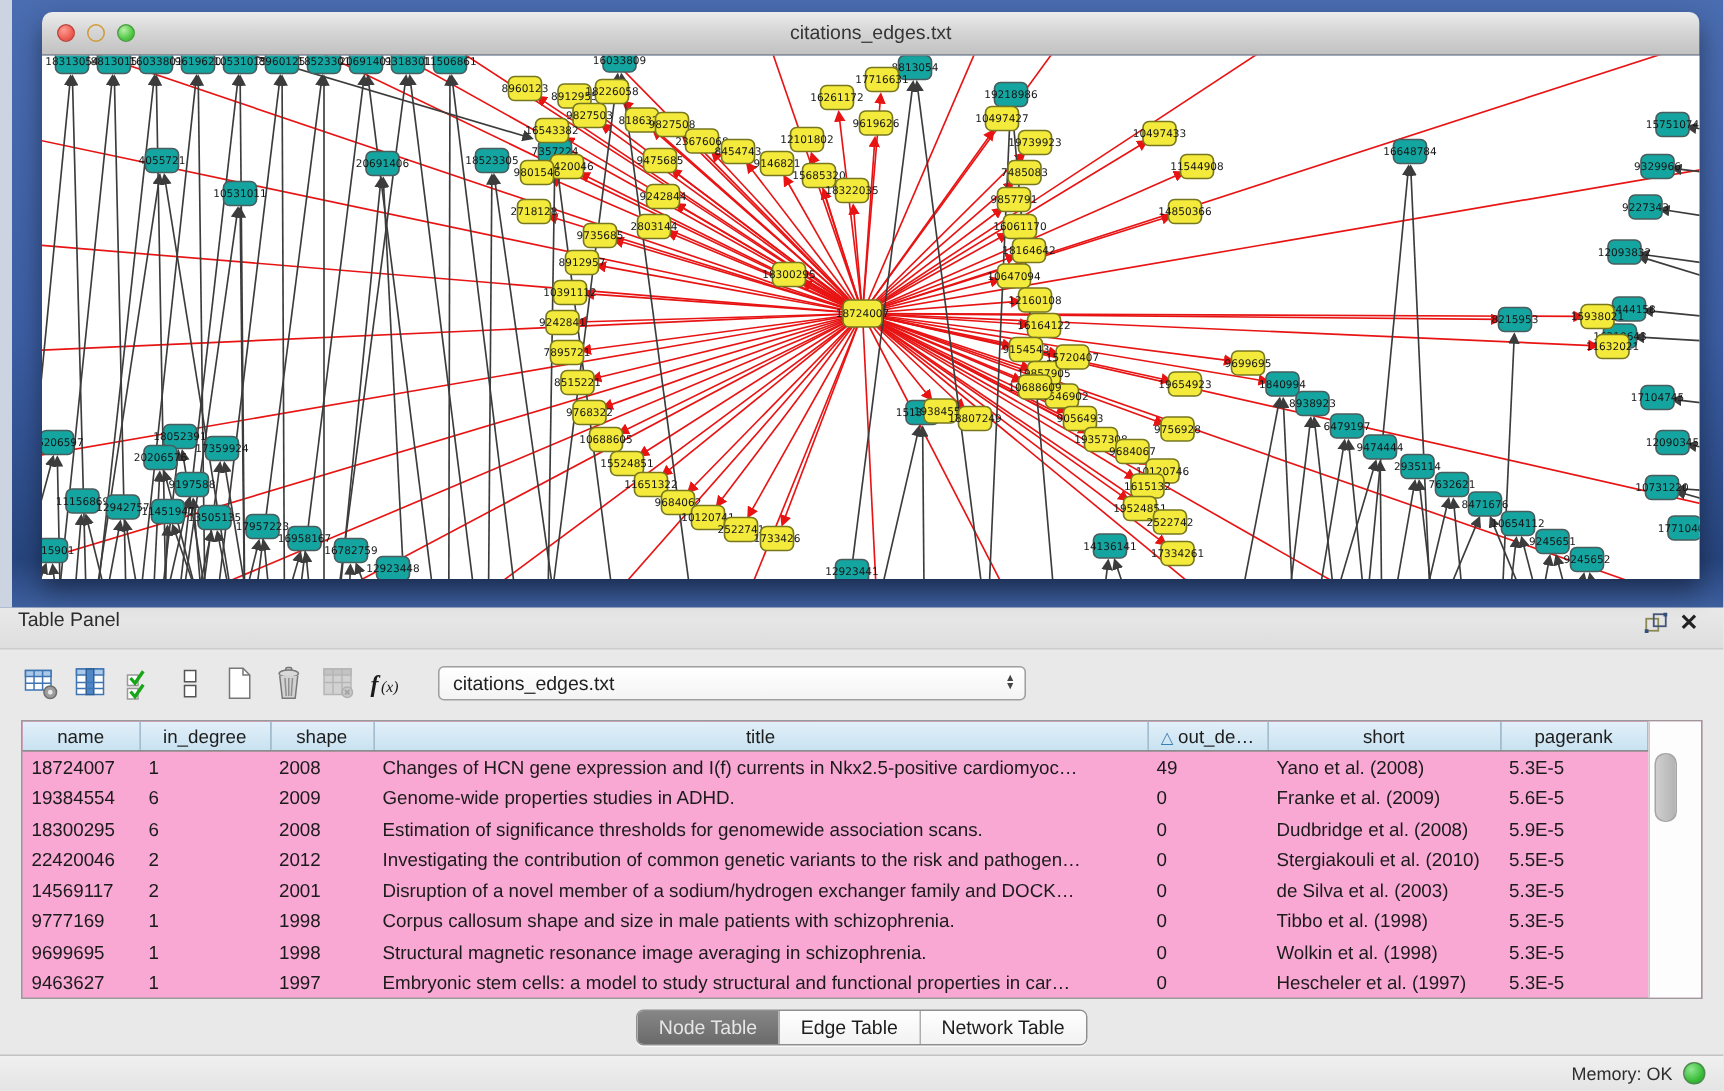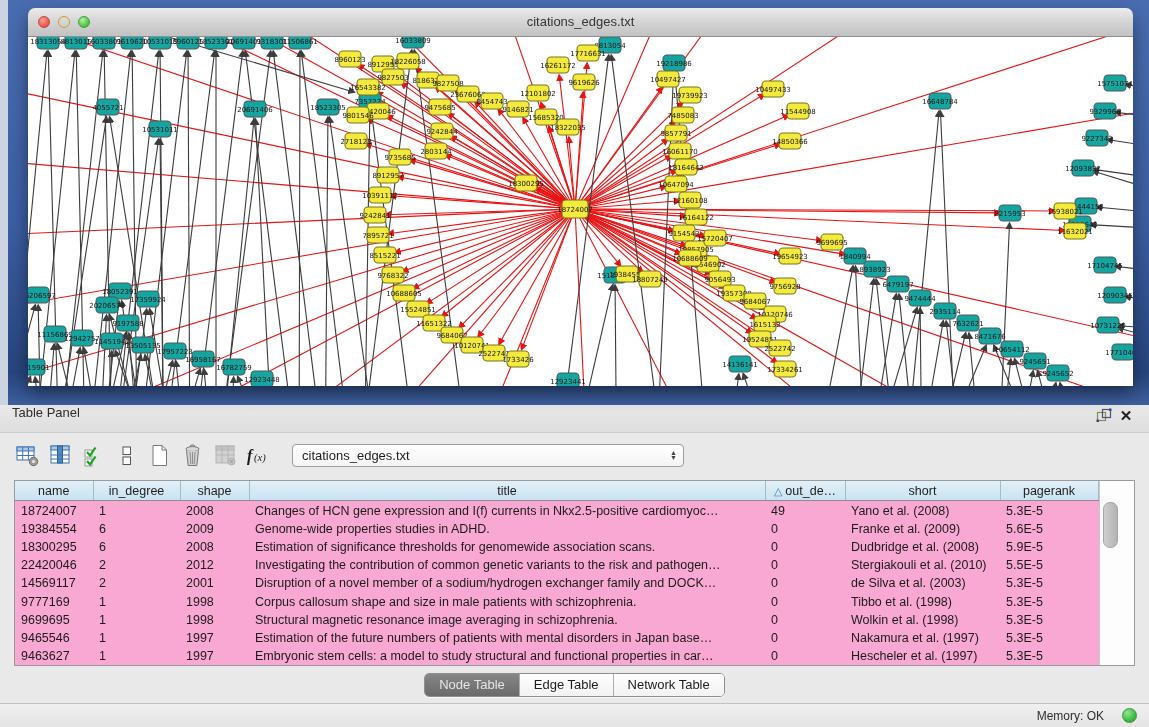--- a/index.html
+++ b/index.html
@@ -47,21 +47,21 @@
   .vscroll{flex:1;border-left:1px solid #c9c9c9;position:relative;background:#fdfdfd;}
   .vthumb{position:absolute;top:21px;left:3px;width:13px;height:44px;border-radius:7px;background:linear-gradient(90deg,#cfcfcf,#b3b3b3);border:1px solid #a5a5a5;}
 
   .tabs-row{height:38px;flex:none;display:flex;align-items:center;justify-content:center;}
   .segmented{display:inline-flex;border:1px solid #8f8f8f;border-radius:5px;overflow:hidden;background:#fbfbfb;box-shadow:0 1px 0 rgba(255,255,255,.7);}
   .segment{padding:3px 14px 4px 14px;font-size:13px;color:#1c1c1c;border-left:1px solid #adadad;background:linear-gradient(#ffffff,#f2f2f2);}
   .segment:first-child{border-left:none;}
   .segment.selected{background:linear-gradient(#868686,#6a6a6a);color:#e6e6e6;}
 
   
-  .statusbar{height:24px;flex:none;border-top:1px solid #c2c2c2;background:linear-gradient(#f0f0f0,#e4e4e4);display:flex;align-items:center;justify-content:flex-end;gap:18px;padding-right:12px;box-sizing:border-box;}
+  .statusbar{height:24px;flex:none;border-top:1px solid #c2c2c2;background:linear-gradient(#f0f0f0,#e4e4e4);display:flex;align-items:center;justify-content:flex-end;gap:7px;padding-right:12px;box-sizing:border-box;}
   .mem-label{font-size:12px;color:#2e2e2e;}
   .mem-dot{width:13px;height:13px;border-radius:50%;background:radial-gradient(circle at 35% 30%,#8fe88f,#36bb36 65%,#2aa32a);border:1px solid #4d8a4d;}
 </style>
 </head>
 <body>
 
 <div class="screen">
 
   <div class="desktop">
     <div class="net-window">
@@ -976,29 +976,20 @@
             <tr>
               <td>9699695</td>
               <td>1</td>
               <td>1998</td>
               <td>Structural magnetic resonance image averaging in schizophrenia.</td>
               <td>0</td>
               <td>Wolkin et al. (1998)</td>
               <td>5.3E-5</td>
             </tr>
             <tr>
-              <td>9465546</td>
-              <td>1</td>
-              <td>1997</td>
-              <td>Estimation of the future numbers of patients with mental disorders in Japan base…</td>
-              <td>0</td>
-              <td>Nakamura et al. (1997)</td>
-              <td>5.3E-5</td>
-            </tr>
-            <tr>
               <td>9463627</td>
               <td>1</td>
               <td>1997</td>
               <td>Embryonic stem cells: a model to study structural and functional properties in car…</td>
               <td>0</td>
               <td>Hescheler et al. (1997)</td>
               <td>5.3E-5</td>
             </tr>
           </tbody>
       </table>

